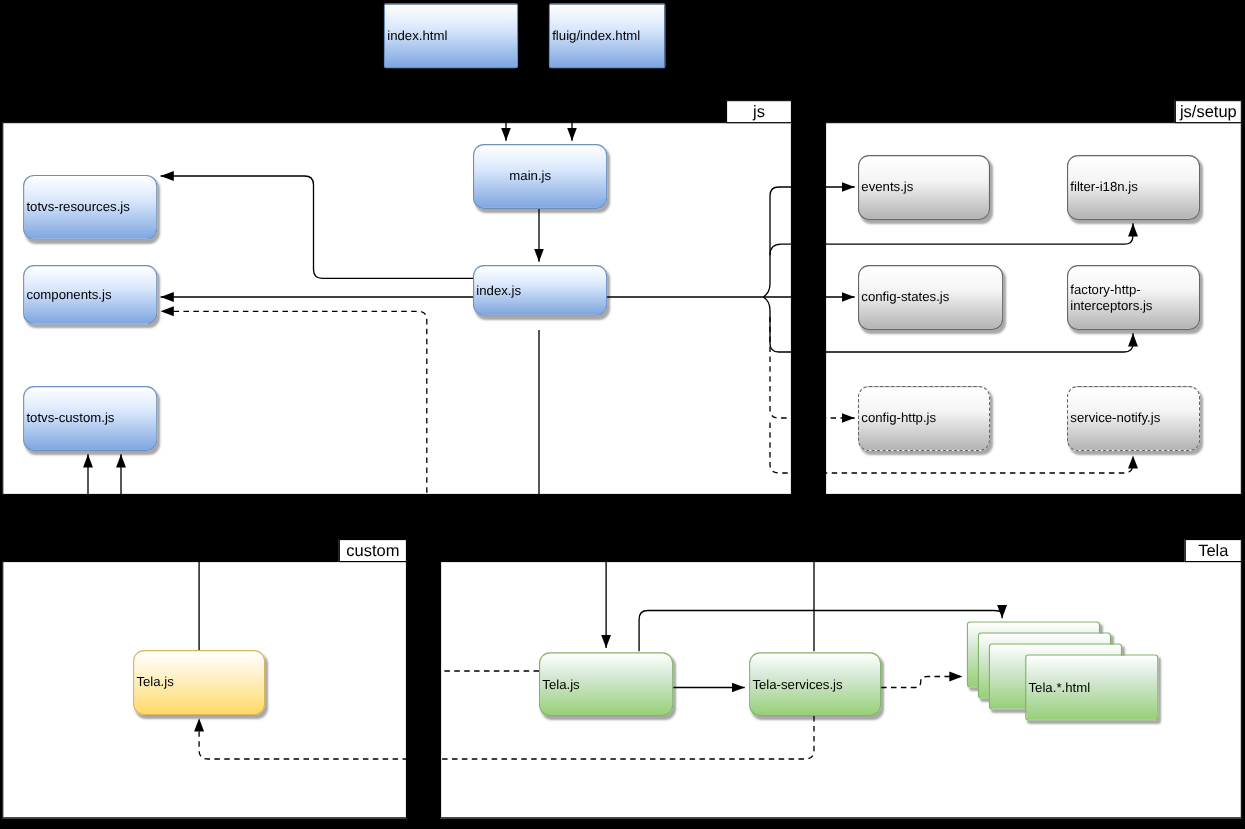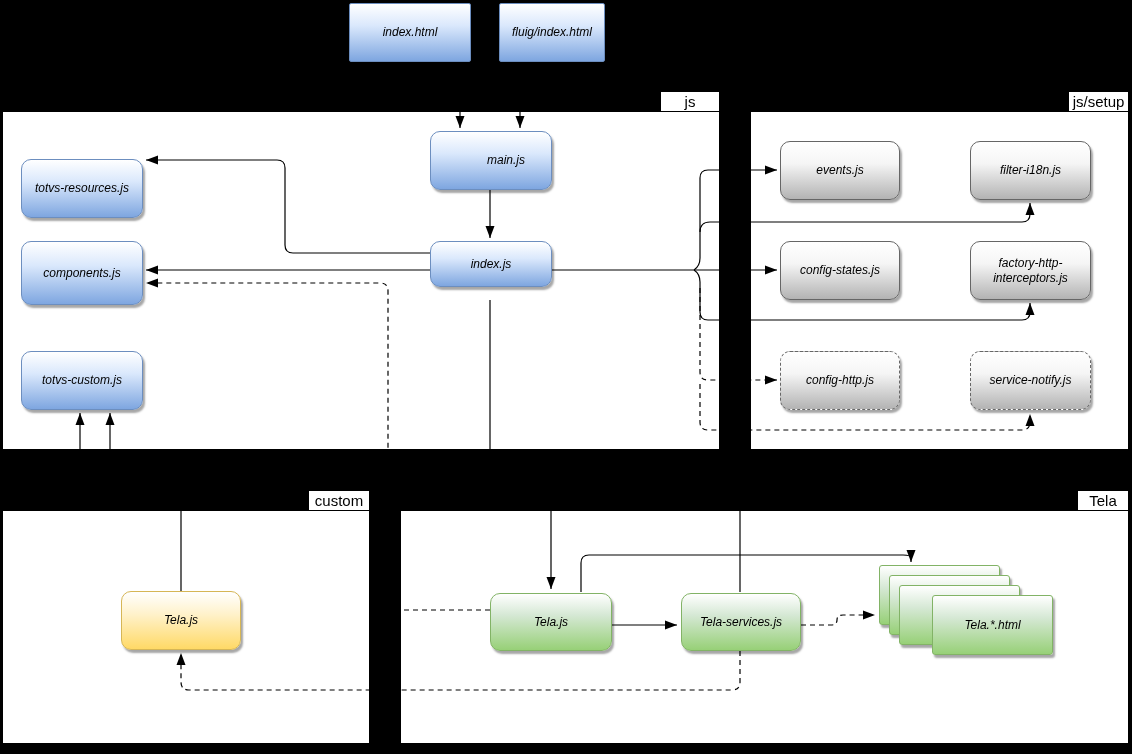--- a/index.html
+++ b/index.html
@@ -16,25 +16,25 @@
     position:absolute;background:var(--panel,#fff);
     border:1px solid #000;box-sizing:border-box;z-index:3;
     display:flex;align-items:center;justify-content:center;
     height:21px;font-size:15px;
   }
   #edges{position:absolute;left:0;top:0;z-index:2;pointer-events:none;}
   #edges path{stroke:var(--connector,#000);stroke-width:1.2;fill:none;}
   #edges path.dashed{stroke-dasharray:5 4;}
   .node{
     position:absolute;box-sizing:border-box;z-index:3;
-    display:flex;align-items:center;justify-content:center;text-align:center;
+    display:flex;align-items:center;justify-content:center;text-align:left;
     border:1px solid var(--stroke,#666);border-radius:10px;
     background:linear-gradient(180deg,#ffffff 0%,var(--fill,#eee) 38%,var(--grad,#bbb) 100%);
     box-shadow:2px 3px 2px rgba(0,0,0,0.35);
-    padding:2px;line-height:1.25;font-style:italic;
+    padding:2px;line-height:1.25;
   }
   .node.sq{border-radius:2px;}
   .node.card{border-radius:3px;}
   .node.dashedborder{border-style:dashed;}
   .lbl{display:block;width:100%;}
 </style>
 </head>
 <body>
 
 <div id="canvas" style="--background: #000000; --panel: #ffffff; --connector: #000000;">
@@ -85,37 +85,37 @@
   <div class="node sq" style="left: 499px; top: 3px; width: 106px; height: 59px; --fill: #dae8fc; --grad: #7ea6e0; --stroke: #6c8ebf;">
     <span class="lbl">fluig/index.html</span>
   </div>
 
   <div class="node" style="left: 21px; top: 131px; width: 122px; height: 59px; margin-top: 28px; --fill: #dae8fc; --grad: #7ea6e0; --stroke: #6c8ebf;">
     <span class="lbl">totvs-resources.js</span>
   </div>
   <div class="node" style="left: 430px; top: 131px; width: 122px; height: 59px; padding-left: 32px; --fill: #dae8fc; --grad: #7ea6e0; --stroke: #6c8ebf;">
     <span class="lbl">main.js</span>
   </div>
-  <div class="node" style="left: 21px; top: 241px; width: 122px; height: 64px; --fill: #dae8fc; --grad: #7ea6e0; --stroke: #6c8ebf;">
+  <div class="node" style="left: 21px; top: 241px; width: 122px; height: 54px; --fill: #dae8fc; --grad: #7ea6e0; --stroke: #6c8ebf;">
     <span class="lbl">components.js</span>
   </div>
   <div class="node" style="left: 430px; top: 241px; width: 122px; height: 46px; --fill: #dae8fc; --grad: #7ea6e0; --stroke: #6c8ebf;">
     <span class="lbl">index.js</span>
   </div>
   <div class="node" style="left: 21px; top: 351px; width: 122px; height: 59px; --fill: #dae8fc; --grad: #7ea6e0; --stroke: #6c8ebf;">
     <span class="lbl">totvs-custom.js</span>
   </div>
 
   <div class="node" style="left: 780px; top: 141px; width: 120px; height: 59px; --fill: #f5f5f5; --grad: #b3b3b3; --stroke: #666666;">
     <span class="lbl">events.js</span>
   </div>
   <div class="node" style="left: 970px; top: 141px; width: 121px; height: 59px; --fill: #f5f5f5; --grad: #b3b3b3; --stroke: #666666;">
     <span class="lbl">filter-i18n.js</span>
   </div>
-  <div class="node" style="left: 780px; top: 241px; width: 120px; height: 59px; --fill: #f5f5f5; --grad: #b3b3b3; --stroke: #666666;">
+  <div class="node" style="left: 780px; top: 241px; width: 132px; height: 59px; --fill: #f5f5f5; --grad: #b3b3b3; --stroke: #666666;">
     <span class="lbl">config-states.js</span>
   </div>
   <div class="node" style="left: 970px; top: 241px; width: 121px; height: 59px; --fill: #f5f5f5; --grad: #b3b3b3; --stroke: #666666;">
     <span class="lbl">factory-http-interceptors.js</span>
   </div>
   <div class="node dashedborder" style="left: 780px; top: 351px; width: 120px; height: 59px; --fill: #f5f5f5; --grad: #b3b3b3; --stroke: #666666;">
     <span class="lbl">config-http.js</span>
   </div>
   <div class="node dashedborder" style="left: 970px; top: 351px; width: 121px; height: 59px; --fill: #f5f5f5; --grad: #b3b3b3; --stroke: #666666;">
     <span class="lbl">service-notify.js</span>

